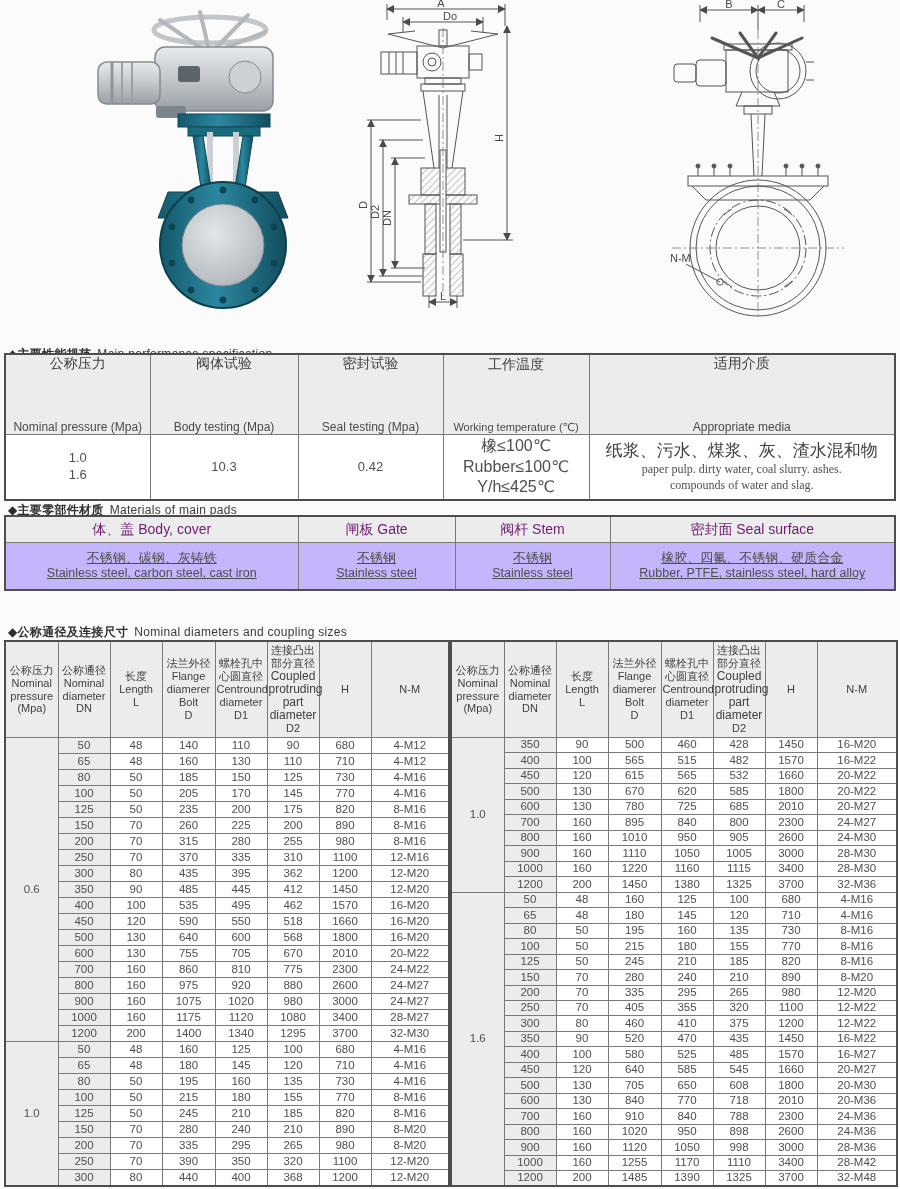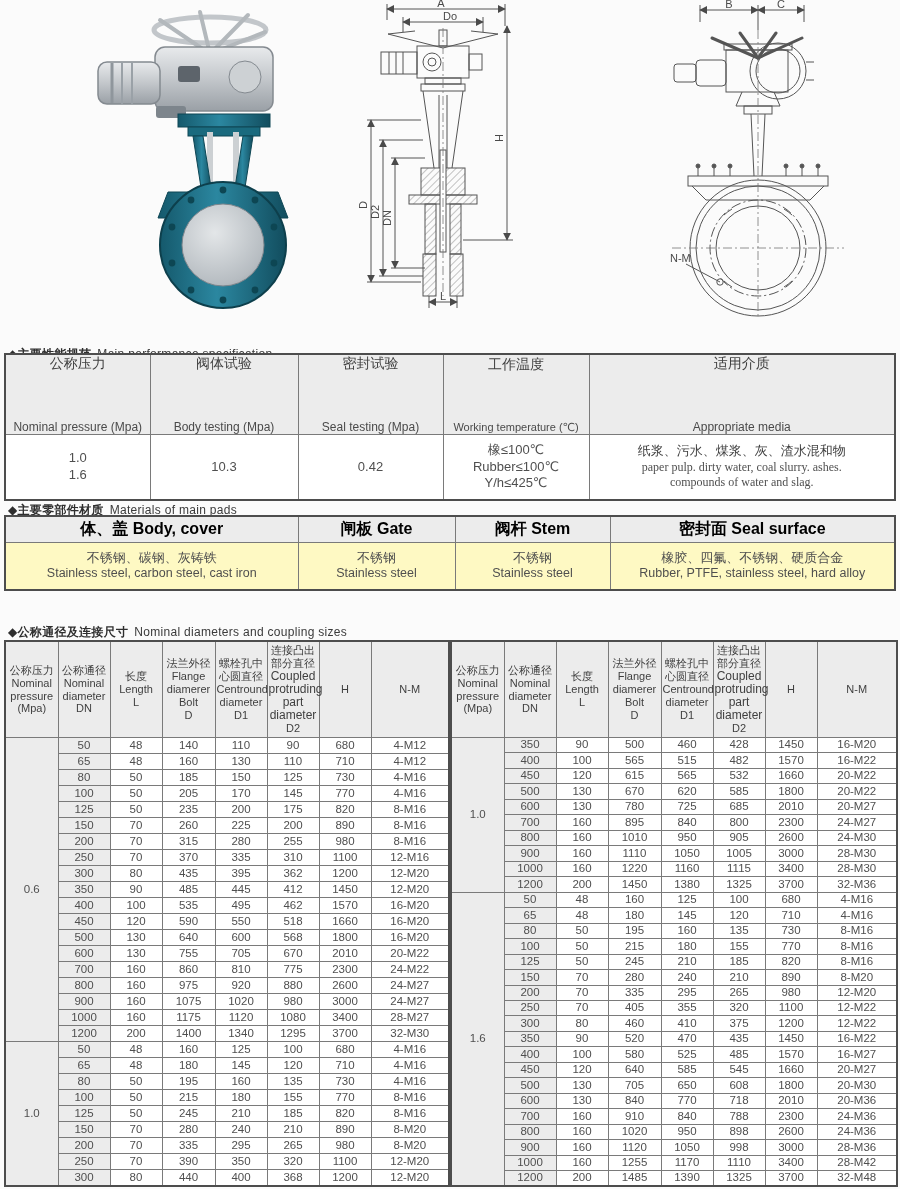--- a/index.html
+++ b/index.html
@@ -25,22 +25,22 @@
   
   .perf{position:absolute;left:4px;top:353px;width:892px;}
   .perf th{height:45px;}
   .perf td{height:64px;background:#fff;}
   .perf .zh{display:block;font-size:14px;color:#3f3f3f;}
   .perf .en{display:block;font-size:12px;color:#4a4a4a;margin-top:47px;}
   .perf td{font-size:13px;color:#4f4f4f;line-height:1.3;}
   .perf td .en2{font-size:12px;font-family:Liberation Serif, serif;}
   
   .mat{position:absolute;left:4px;top:515px;width:892px;}
-  .mat th{height:25px;font-size:16px;color:#000000;font-weight:bold;}
-  .mat td{height:46px;background:#fef9c3;font-size:13px;color:#4f4f4f;line-height:1.25;}
+  .mat th{height:25px;font-size:14px;color:#701a75;}
+  .mat td{height:46px;background:#c4b5fd;font-size:13px;color:#4f4f4f;line-height:1.25;text-decoration:underline;}
   .mat td .en{display:block;font-size:12.5px;}
   
   .dimhalf{position:absolute;top:640px;}
   .dimhalf table{width:100%;height:100%;}
   .dimhalf th{height:95px;font-size:11px;line-height:1.18;color:#3f3f3f;padding:0 1px;}
   .dimhalf th .hsmall{font-size:12px;transform-origin:center;line-height:1.1;}
   .dimhalf td{font-size:11.5px;color:#4f4f4f;line-height:1;background:#fff;}
   .dimhalf td.dn-cell,.dimhalf td.pressure-cell{background:#ececec;}
   .half-left{left:4px;width:444px;}
   .half-right{left:450px;width:446px;}
@@ -308,25 +308,25 @@
           <span class="en">Appropriate media</span>
         </th>
     </tr>
   </thead>
   <tbody>
     <tr>
       <td class="pre">1.0
 1.6</td>
       <td>10.3</td>
       <td>0.42</td>
-      <td class="pre" style="font-size:13px">橡≤100℃
+      <td class="pre" style="font-size:16px">橡≤100℃
 Rubber≤100℃
 Y/h≤425℃</td>
       <td>
-        <span class="zh" style="display:block;font-size:13px">纸浆、污水、煤浆、灰、渣水混和物</span>
+        <span class="zh" style="display:block;font-size:17px">纸浆、污水、煤浆、灰、渣水混和物</span>
         <span class="en2 pre" style="display:block">paper pulp. dirty water, coal slurry. ashes.
 compounds of water and slag.</span>
       </td>
     </tr>
   </tbody>
 </table>
 
 <div class="section-heading" style="top:478px">
   <span class="zh">◆主要零部件材质</span><span class="en">Materials of main pads</span>
 </div>

